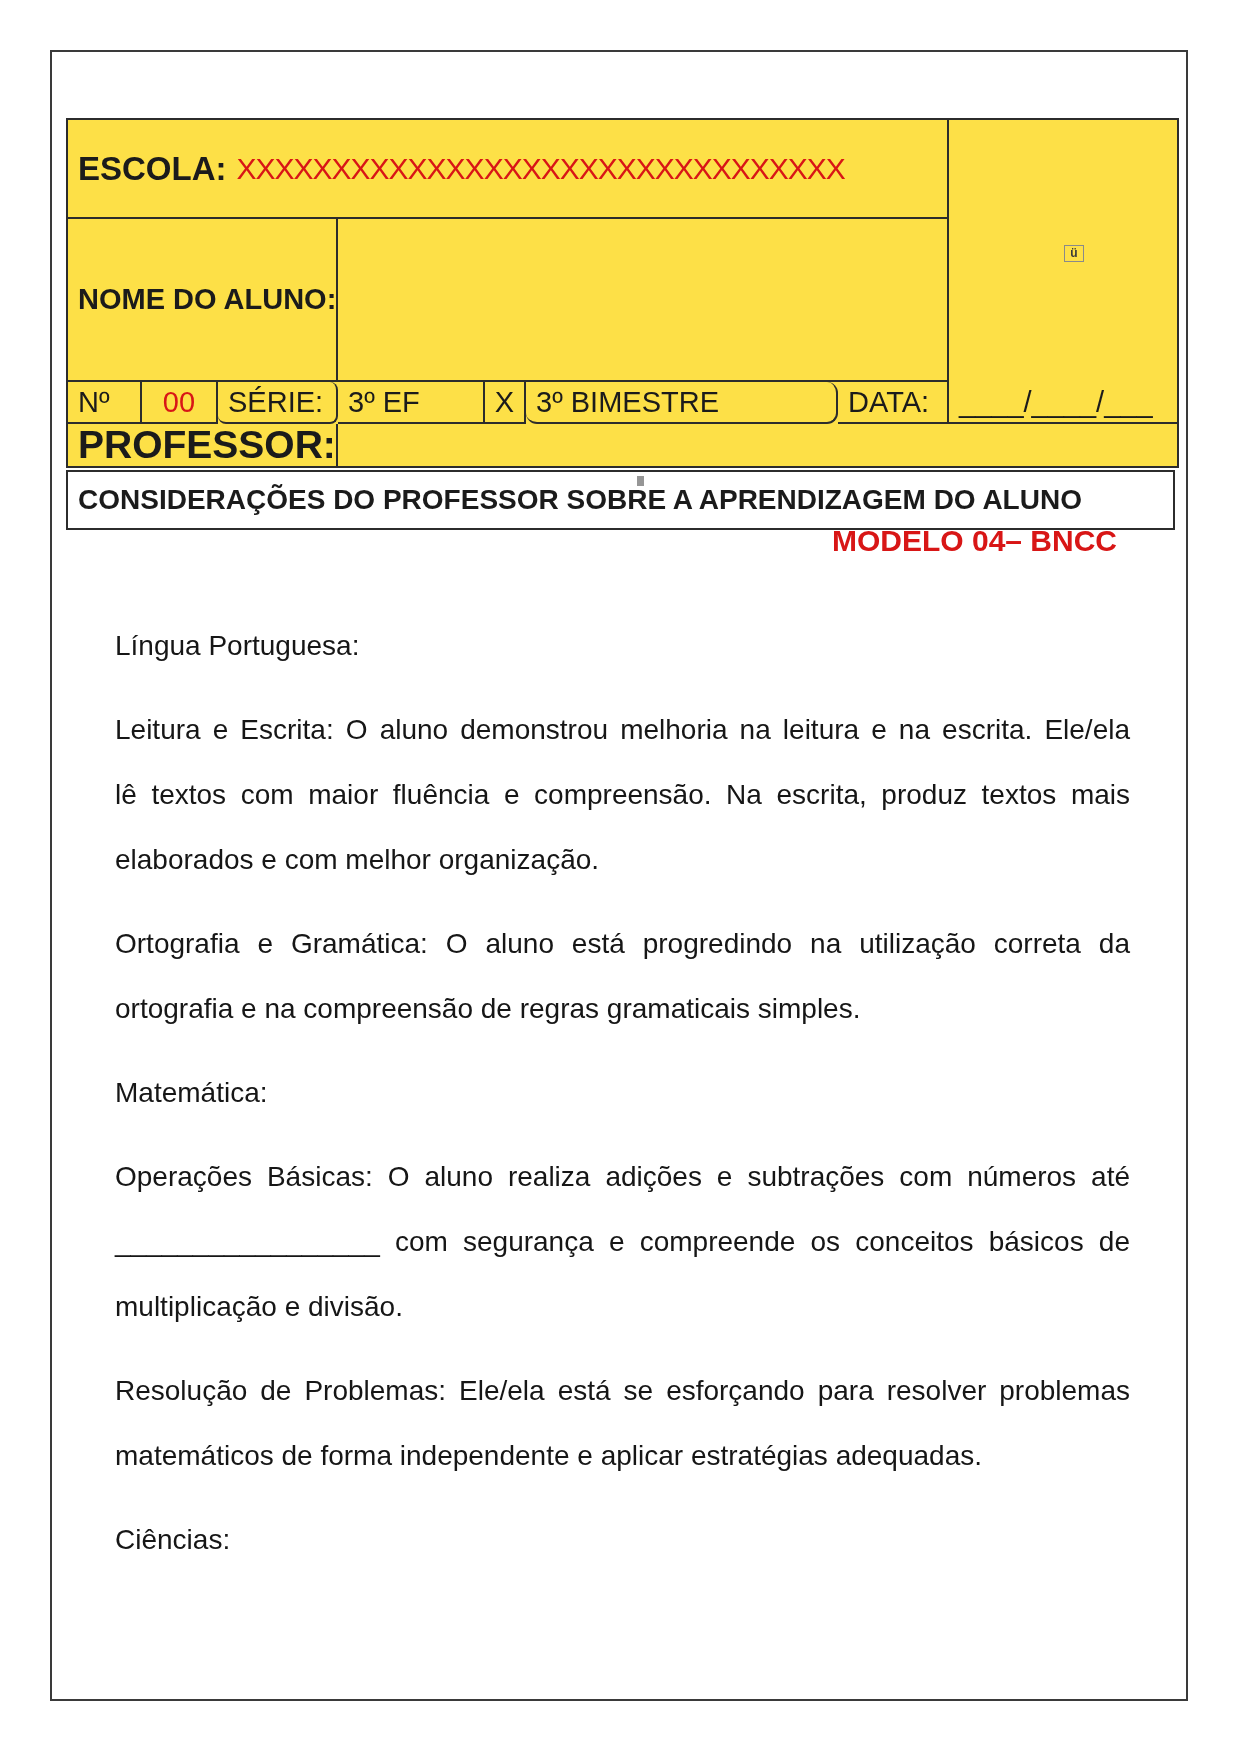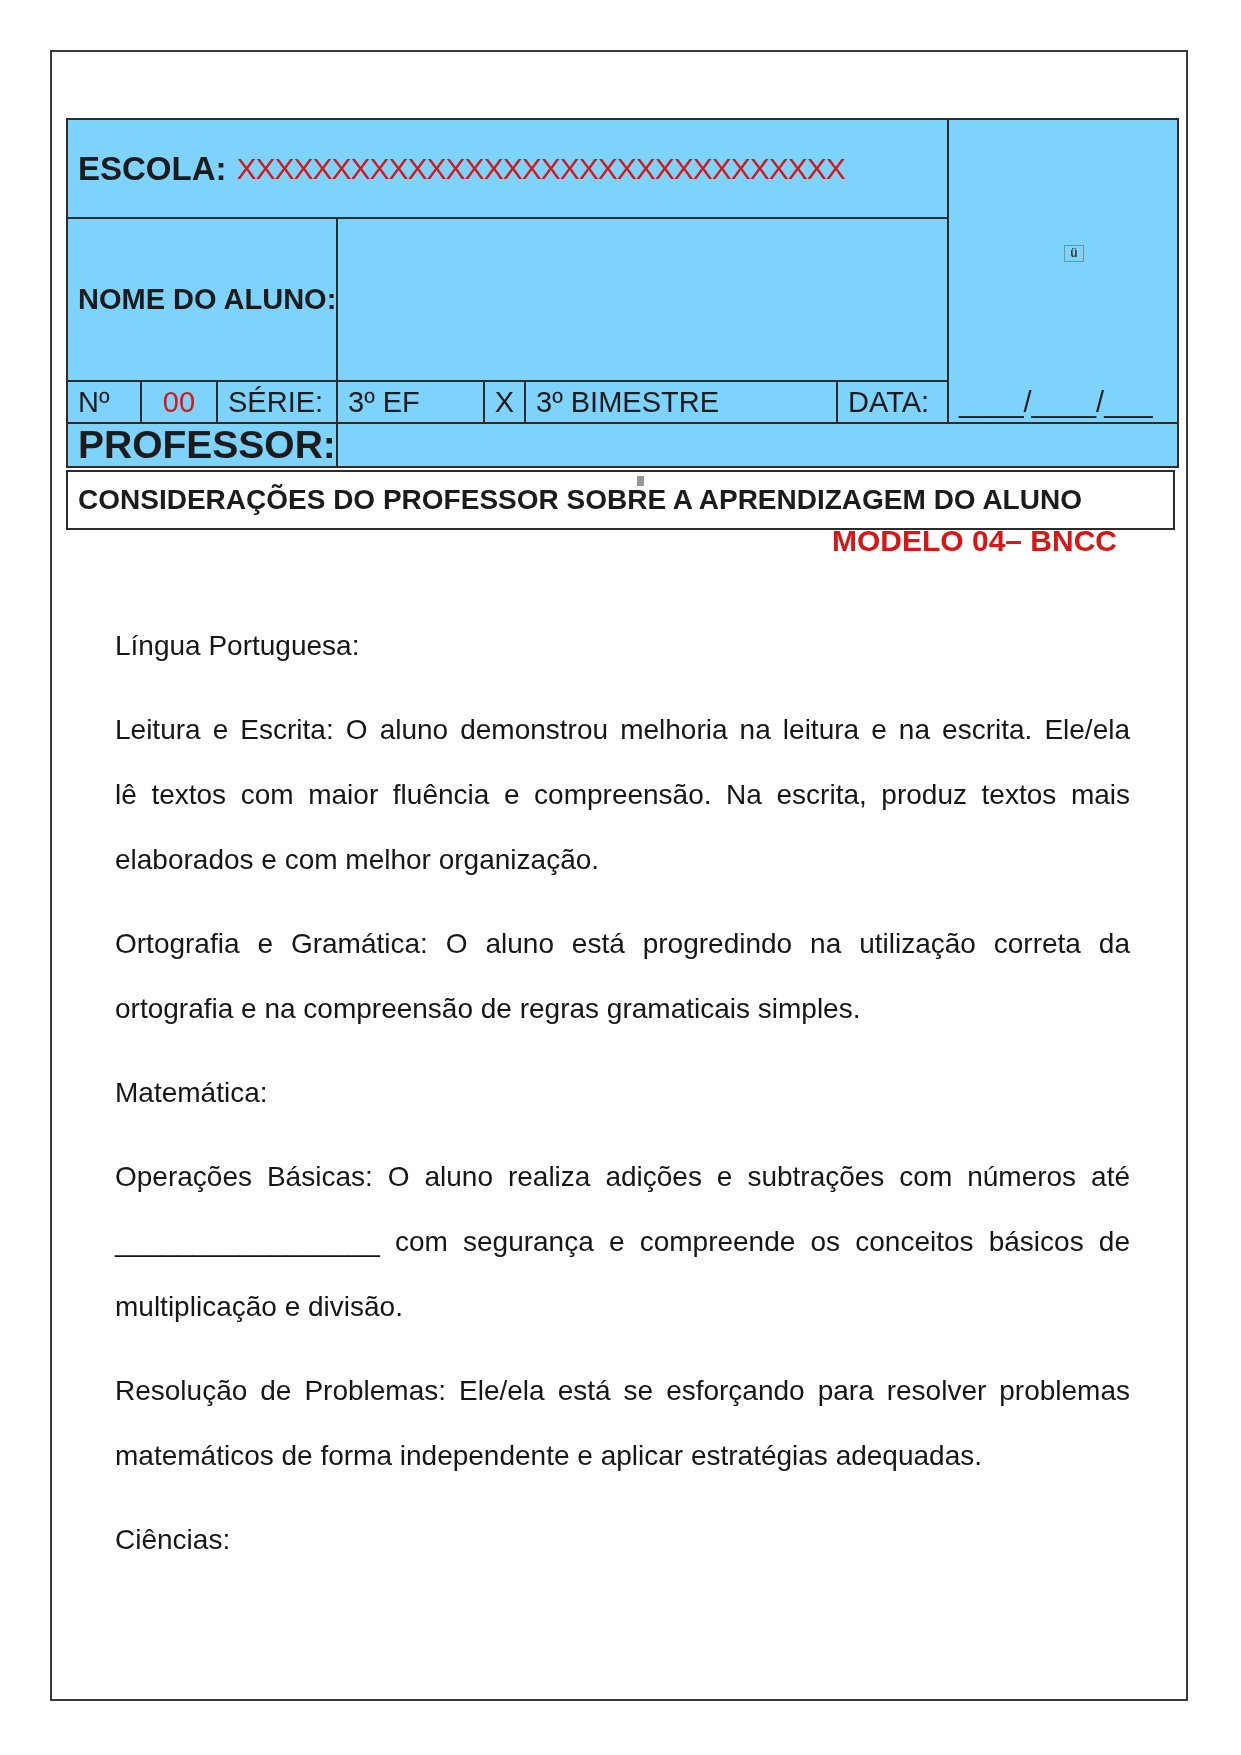--- a/index.html
+++ b/index.html
@@ -13,42 +13,42 @@
     position:absolute;left:50px;top:50px;width:1138px;height:1651px;
     border:2px solid #3a3a3a;box-sizing:border-box;
   }
   
   .hdr-table{
     position:absolute;left:66px;top:118px;width:1109px;
     display:grid;
     grid-template-columns:74px 76px 120px 147px 41px 312px 111px 228px;
     grid-template-rows:99px 163px 42px 42px;
     border:2px solid #2c2c2c;box-sizing:content-box;
-    background:#7dd3fc;
+    background:#fde047;
   }
   .cell{
     box-sizing:border-box;display:flex;align-items:center;
     padding-left:10px;font-size:29px;overflow:hidden;white-space:nowrap;
     border-right:2px solid #2c2c2c;border-bottom:2px solid #2c2c2c;
   }
   .cell.no-b{border-bottom:none;}
   .cell.center{justify-content:center;padding-left:0;}
   .bold{font-weight:700;}
   .red{color:#d81616;}
   .c-escola{grid-column:1/8;grid-row:1;font-size:33px;gap:10px;}
   .c-escola .xs{font-size:30px;font-weight:400;letter-spacing:-1px;}
   .c-attach{grid-column:8/9;grid-row:1/3;border-right:none;justify-content:center;padding-left:0;}
   .c-nome{grid-column:1/4;grid-row:2;font-weight:700;}
   .c-emp2{grid-column:4/8;grid-row:2;}
   .c-num{grid-column:1;grid-row:3;}
   .c-num00{grid-column:2;grid-row:3;}
-  .c-serie{grid-column:3;grid-row:3;}
+  .c-serie{grid-column:3;grid-row:3;border-radius:8px;}
   .c-ef{grid-column:4;grid-row:3;}
   .c-x{grid-column:5;grid-row:3;}
-  .c-bim{grid-column:6;grid-row:3;}
+  .c-bim{grid-column:6;grid-row:3;border-radius:11px;}
   .c-data{grid-column:7;grid-row:3;align-items:center;}
   .c-date{grid-column:8;grid-row:3;border-right:none;}
   .c-prof{grid-column:1/4;grid-row:4;font-weight:700;font-size:39px;border-bottom:none;}
   .c-emp4{grid-column:4/9;grid-row:4;border-right:none;border-bottom:none;}
   
   .ph-icon{
     width:20px;height:17px;border:1px solid #8a8a8a;box-sizing:border-box;
     display:flex;align-items:center;justify-content:center;
     font-size:12px;font-weight:700;color:#3a3a3a;line-height:1;
     transform:translate(11px,2px);

